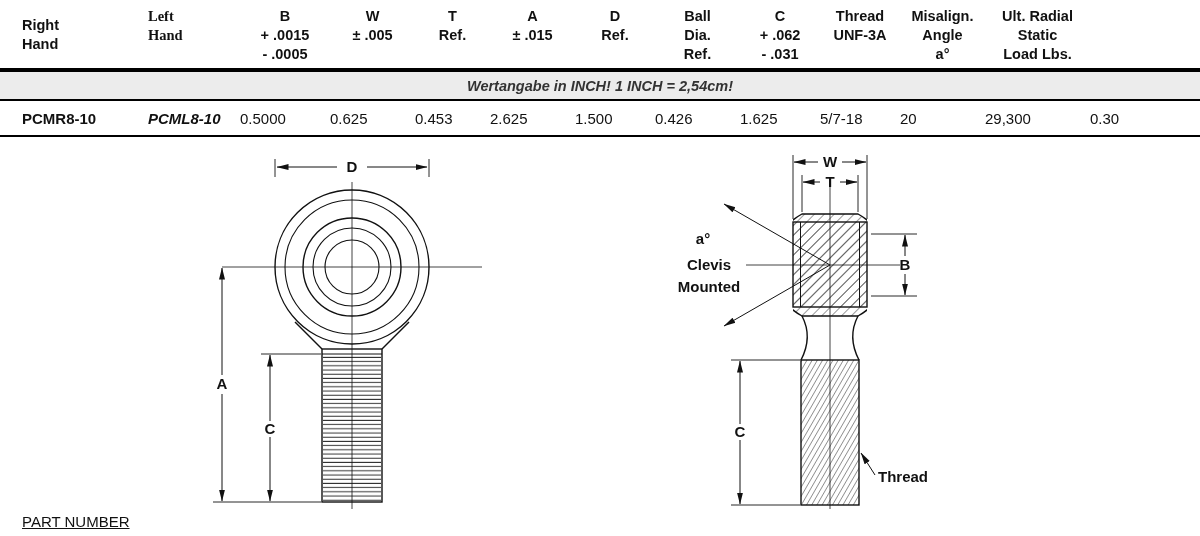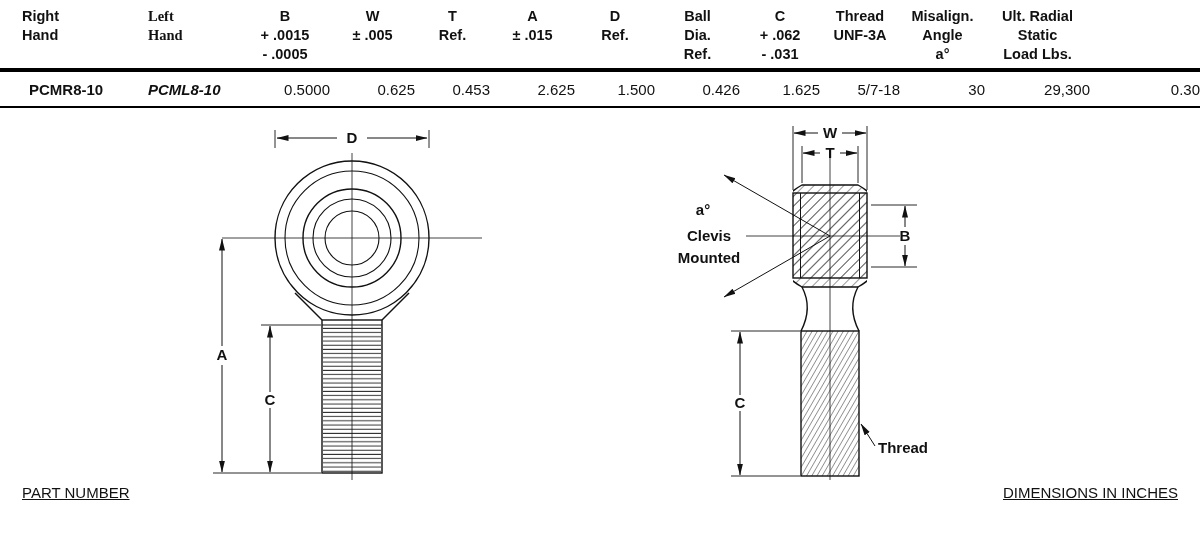--- a/index.html
+++ b/index.html
@@ -8,41 +8,41 @@
 
   .hdr {
     display:grid;
     grid-template-columns:110px 130px 90px 85px 75px 85px 80px 85px 80px 80px 85px 105px 110px;
     padding-top:7px; padding-bottom:4px;
     border-bottom:4px solid #000;
   }
   .th { font-weight:bold; font-size:14.5px; line-height:19px; text-align:center; }
   .th span { display:block; }
   .th.left { text-align:left; }
-  .th.c1 { padding-left:22px; }
+  .th.c1 { padding-left:22px;margin-top:9px; }
   .th.c2 { padding-left:38px;font-family:Liberation Serif, serif; }
 
   .note {
     background:#ececec;
     border-bottom:2px solid #000;
     text-align:center;
     font-style:italic; font-weight:bold;
     font-size:14.5px; color:#333;
     padding:6px 0 5px;
   }
 
   .row {
     display:grid;
     grid-template-columns:110px 130px 90px 85px 75px 85px 80px 85px 80px 80px 85px 105px 110px;
     font-size:15px;
     padding:9px 0 8px;
     border-bottom:2px solid #000;
   }
-  .td { text-align:right; }
-  .td.c1 { text-align:left; padding-left:22px; font-weight:bold;margin-left:7px; }
+  .td { text-align:left; }
+  .td.c1 { text-align:left; padding-left:22px; font-weight:bold; }
   .td.c2 { text-align:left; padding-left:38px; font-weight:bold;font-style:italic; }
 
   svg.drawings { display:block; width:1200px; height:372px; }
   .dim { font-family:"Liberation Sans", sans-serif; font-size:15px; font-weight:bold;
          fill:#111; text-anchor:middle; }
   .dimL { text-anchor:start; }
 
   .footer {
     height:24px; display:flex; justify-content:space-between; align-items:center;
     padding:0 22px; font-size:15px;text-decoration:underline;
@@ -102,33 +102,34 @@
       <span>Angle</span>
       <span>a°</span>
     </div>
     <div class="th">
       <span>Ult. Radial</span>
       <span>Static</span>
       <span>Load Lbs.</span>
     </div>
   </div>
 
+  <div class="note">Wertangabe in INCH! 1 INCH = 2,54cm!</div>
 
   <div class="row">
     <div class="td c1">PCMR8-10</div>
     <div class="td c2">PCML8-10</div>
     <div class="td">0.5000</div>
     <div class="td">0.625</div>
     <div class="td">0.453</div>
     <div class="td">2.625</div>
     <div class="td">1.500</div>
     <div class="td">0.426</div>
     <div class="td">1.625</div>
     <div class="td">5/7-18</div>
-    <div class="td">30</div>
+    <div class="td">20</div>
     <div class="td">29,300</div>
     <div class="td">0.30</div>
   </div>
 
   <svg class="drawings" viewBox="0 0 1200 372">
     <defs>
       <marker id="arr" viewBox="0 0 12 8" markerWidth="12" markerHeight="8" refX="11.5" refY="4" orient="auto" markerUnits="userSpaceOnUse">
         <path d="M12 4 L0 1 L0 7 Z" fill="#111"></path>
       </marker>
       <pattern id="hatch" patternUnits="userSpaceOnUse" width="7" height="7" patternTransform="rotate(45)">
@@ -225,16 +226,15 @@
       <line x1="740" y1="303" x2="740" y2="367" stroke="#111" stroke-width="1" marker-end="url(#arr)"></line>
       <text class="dim" x="740" y="300">C</text>
 
       <line x1="875" y1="338" x2="861" y2="316" stroke="#111" stroke-width="1" marker-end="url(#arr)"></line>
       <text class="dim dimL" x="878" y="345">Thread</text>
     </g>
   </svg>
 
   <div class="footer">
     <span>PART NUMBER</span>
-    <span>DIMENSIONS IN INCHES</span>
   </div>
 
 </div>
 
 </body></html>

